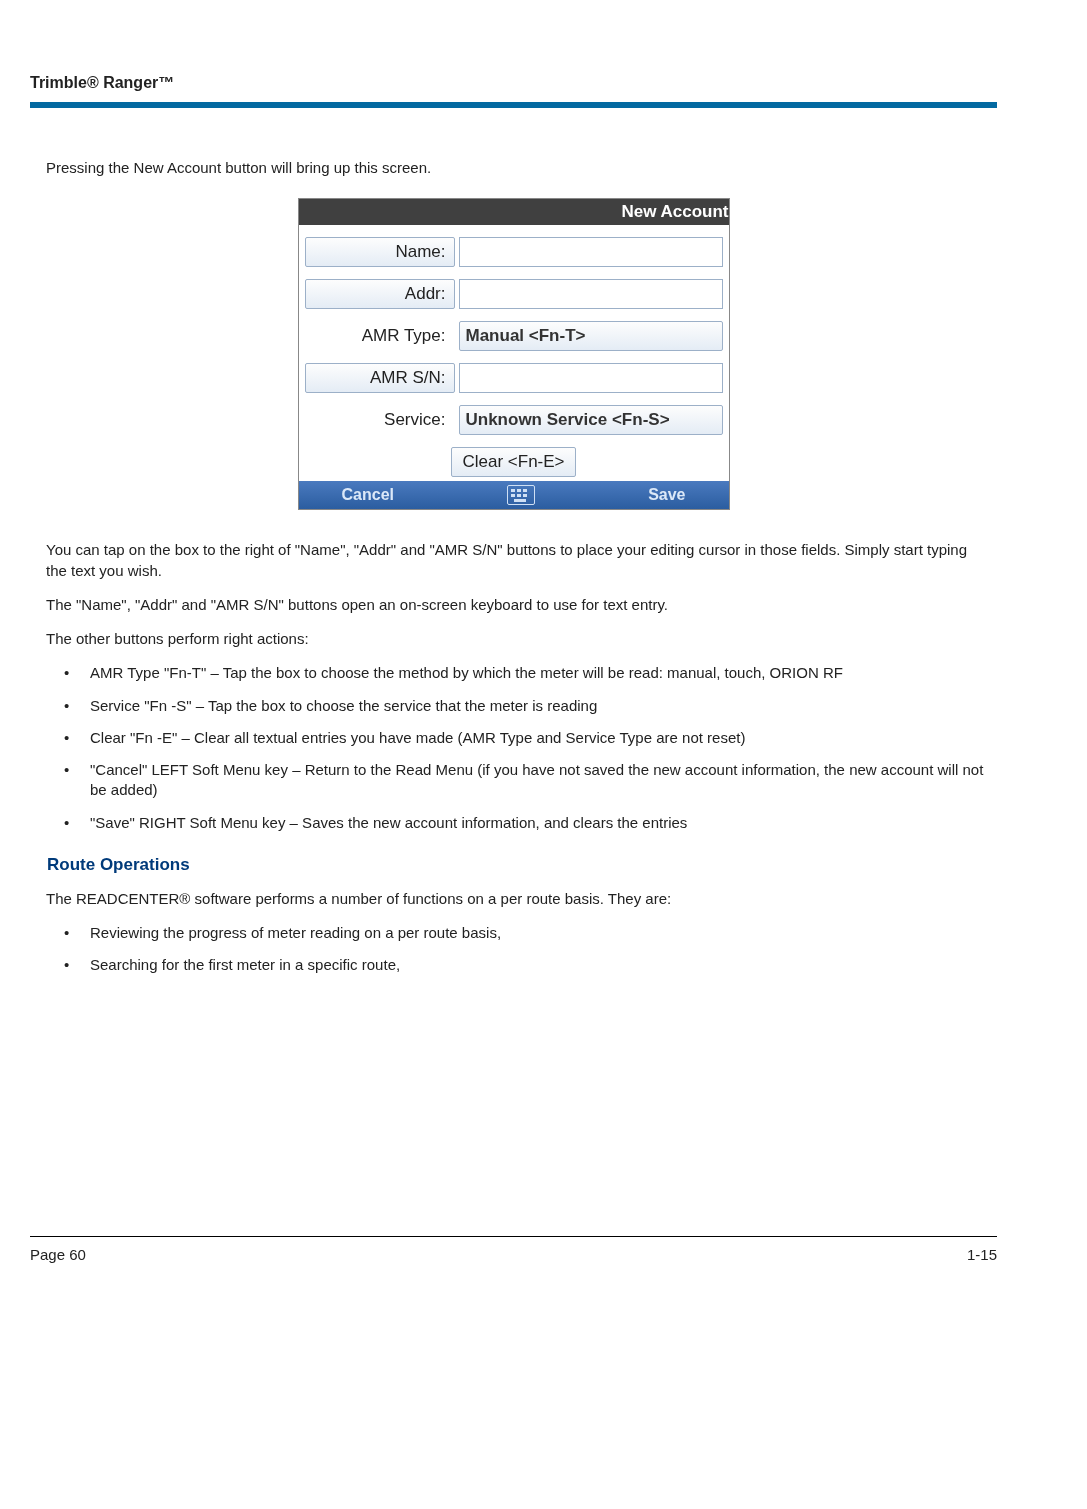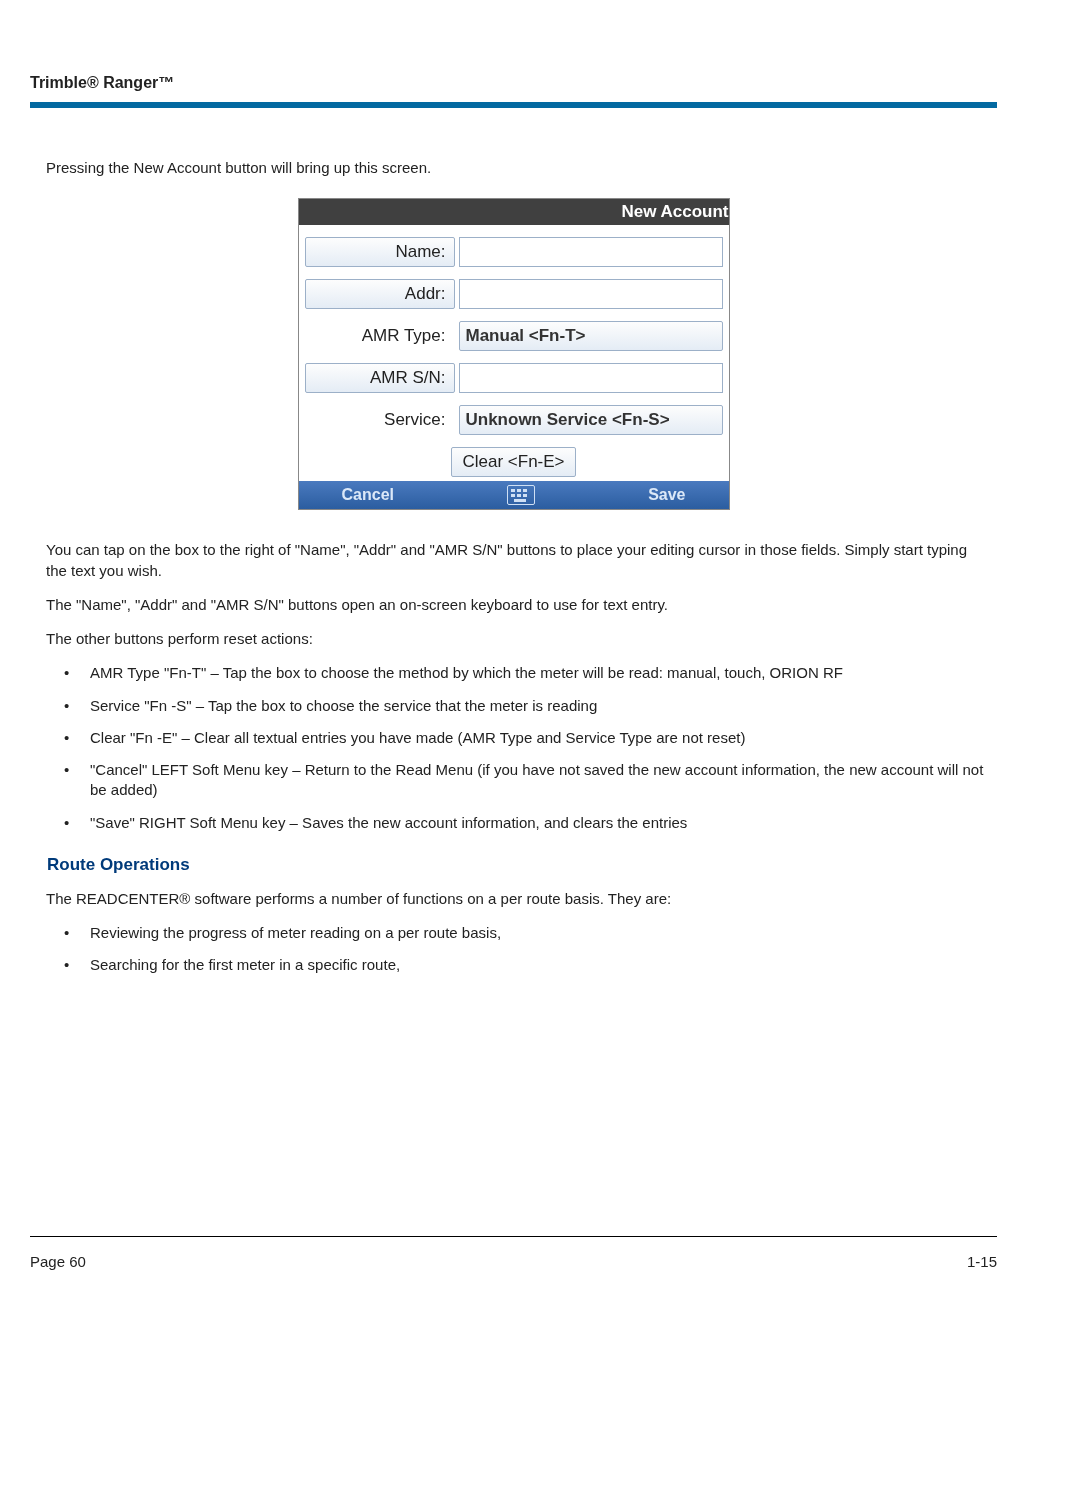--- a/index.html
+++ b/index.html
@@ -131,21 +131,21 @@
   }
   .section-head {
     font-weight: bold;
     color: #003a7a;
     font-size: 17px;
     margin: 22px 0 10px 17px;
   }
   .footer {
     border-top: 1px solid #000;
     margin-top: 260px;
-    padding-top: 16px;
+    padding-top: 9px;
     display: flex;
     justify-content: space-between;
     font-size: 15px;
     gap: 48px;
   }
 </style>
 </head>
 <body>
 
 <div class="header">Trimble® Ranger™</div>
@@ -183,21 +183,21 @@
     <div class="bottombar">
       <span class="softkey">Cancel</span>
       <span class="kbd-icon"></span>
       <span class="softkey">Save</span>
     </div>
   </div>
 </div>
 
 <div class="body-text">You can tap on the box to the right of "Name", "Addr" and "AMR S/N" buttons to place your editing cursor in those fields.  Simply start typing the text you wish.</div>
 <div class="body-text">The "Name", "Addr" and "AMR S/N" buttons open an on-screen keyboard to use for text entry.</div>
-<div class="body-text">The other buttons perform reset actions:</div>
+<div class="body-text">The other buttons perform right actions:</div>
 
 <ul class="bullets">
   <li>AMR Type "Fn-T" – Tap the box to choose the method by which the meter will be read:  manual, touch, ORION RF</li>
   <li>Service "Fn -S" – Tap the box to choose the service that the meter is reading</li>
   <li>Clear "Fn -E" – Clear all textual entries you have made (AMR Type and Service Type are not reset)</li>
   <li>"Cancel" LEFT Soft Menu key – Return to the Read Menu (if you have not saved the new account information, the new account will not be added)</li>
   <li>"Save" RIGHT Soft Menu key – Saves the new account information, and clears the entries</li>
 </ul>
 
 <div class="section-head">Route Operations</div>

